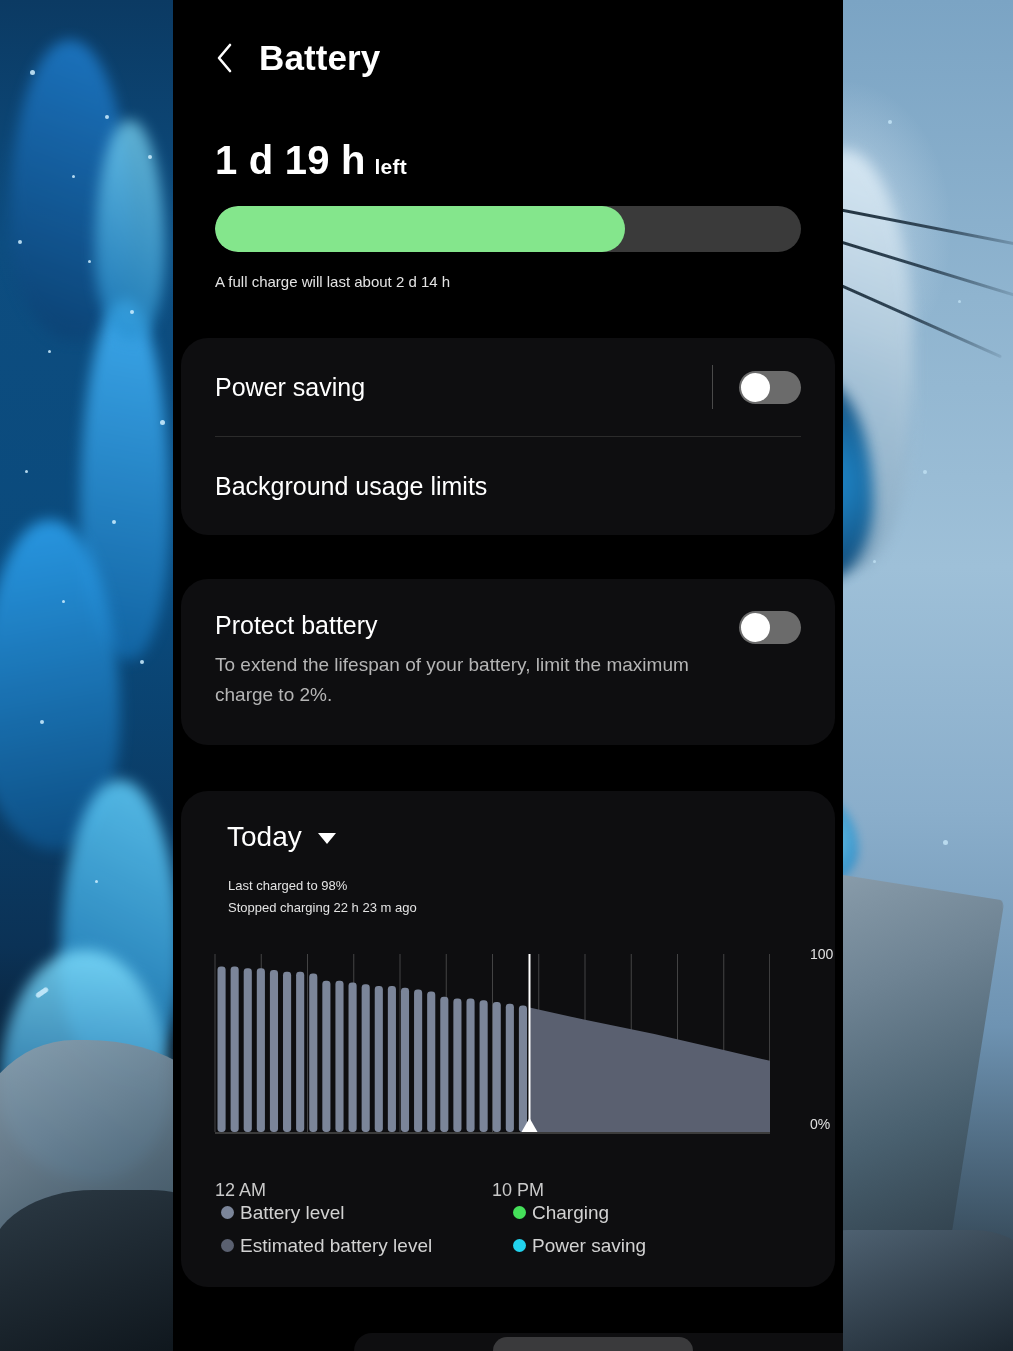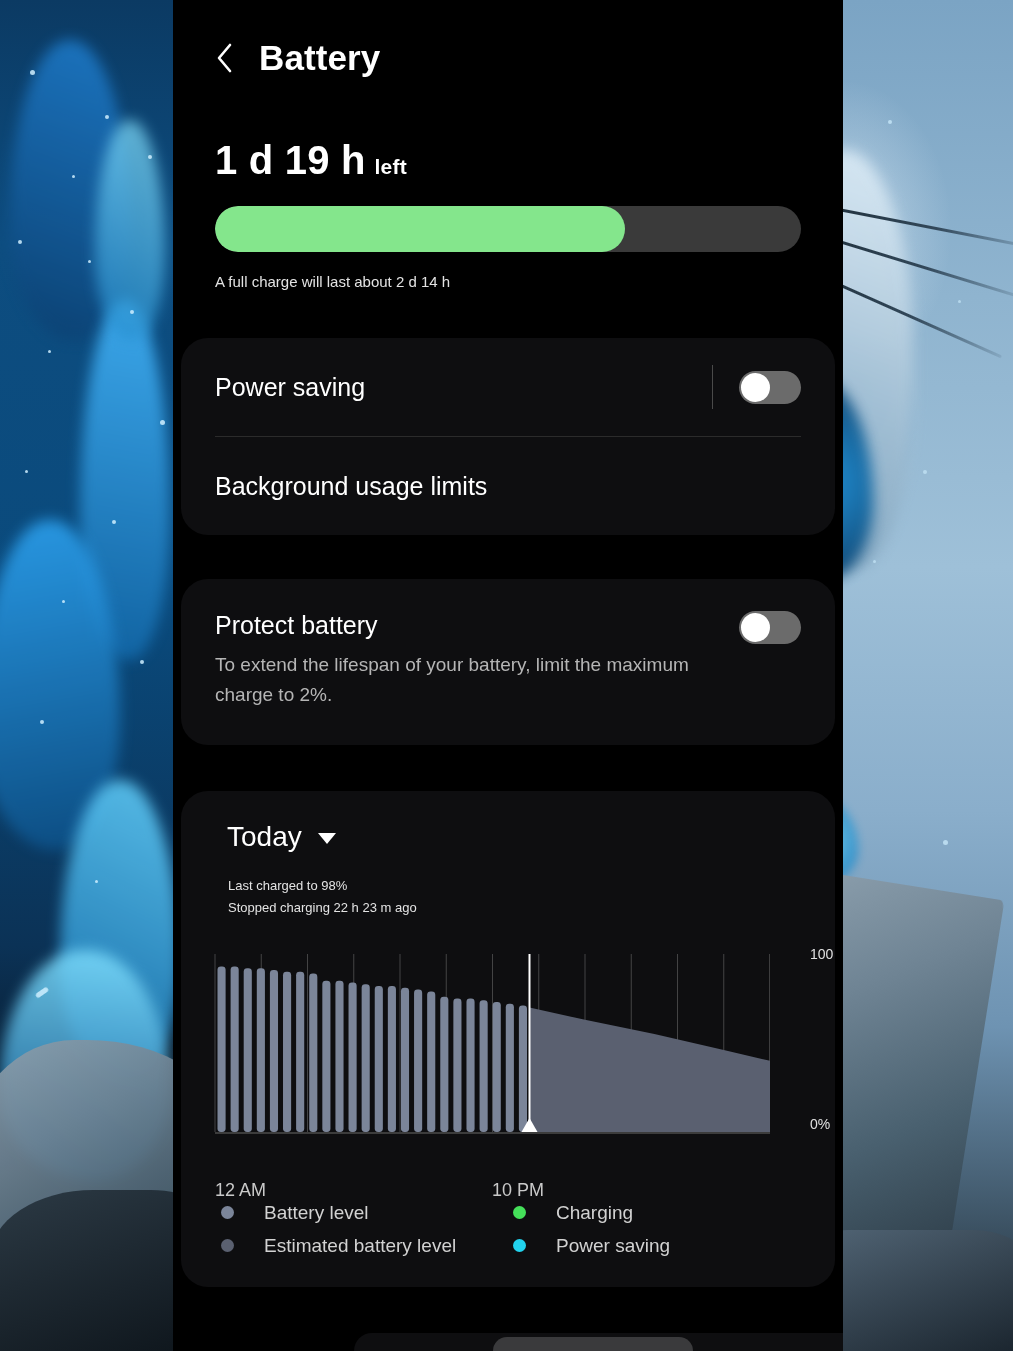--- a/index.html
+++ b/index.html
@@ -257,21 +257,21 @@
   }
 
   
   .legend {
     display: grid;
     grid-template-columns: 292px 1fr;
     row-gap: 11px;
     padding: 34px 34px 0 40px;
   }
   .legend-item {
-    display: flex; align-items: center; gap: 30px;
+    display: flex; align-items: center; gap: 6px;
   }
   .legend-dot {
     width: 13px; height: 13px;
     border-radius: 50%;
     flex: 0 0 auto;
   }
   .legend-text {
     color: #d2d2d2;
     font-size: 19px;
   }

